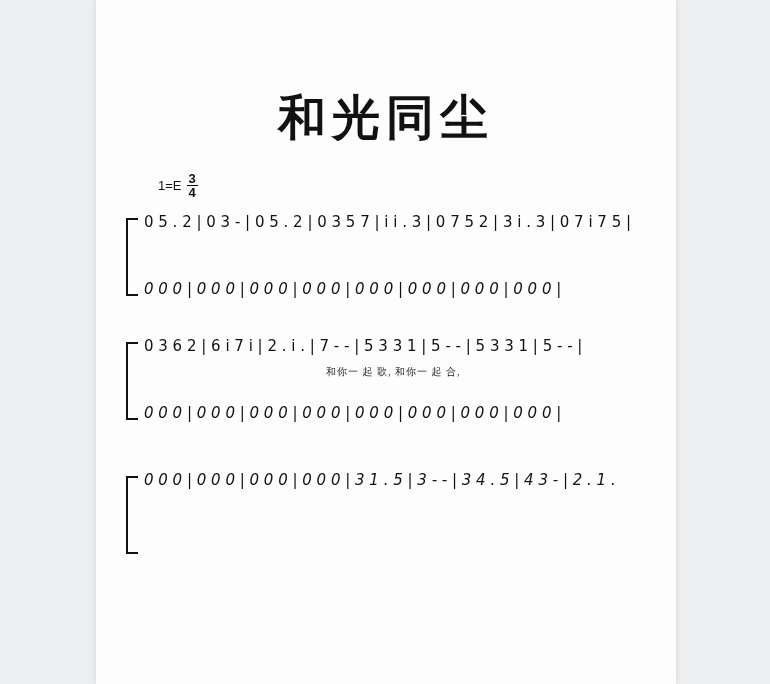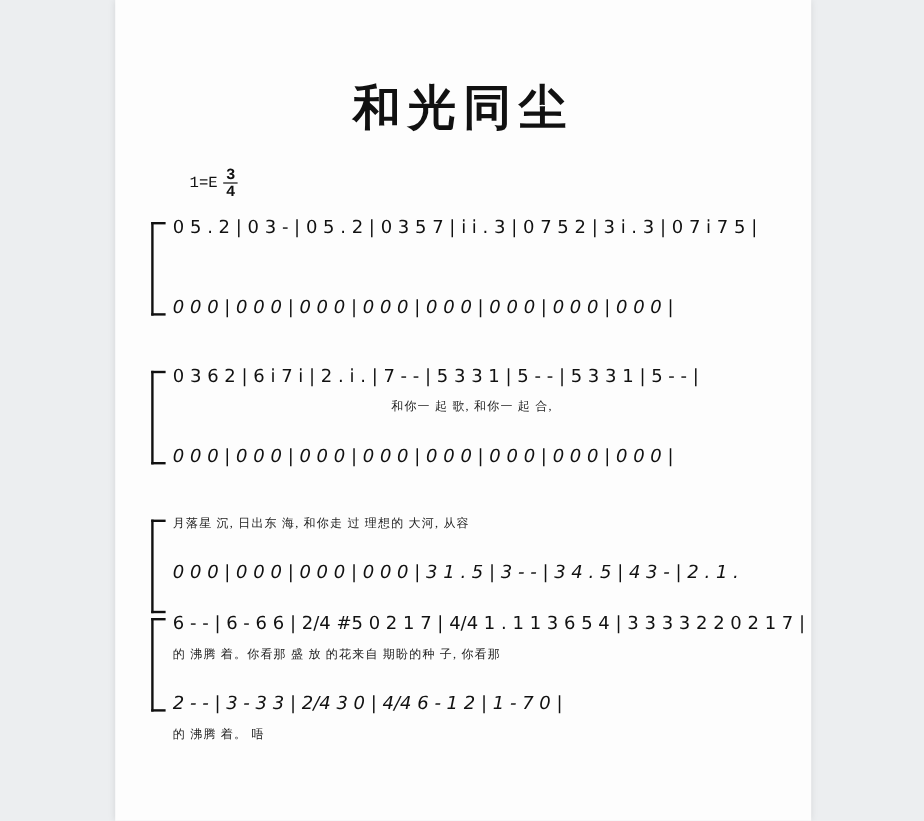--- a/index.html
+++ b/index.html
@@ -19,29 +19,29 @@
     top: 0;
     width: 580px;
     height: 684px;
     background: #fdfdfd;
     box-shadow: 0 0 6px rgba(0,0,0,0.10);
   }
   #title {
     text-align: center;
     font-family: "DejaVu Sans", sans-serif;
     font-weight: 700;
-    font-size: 40px;
+    font-size: 48px;
     letter-spacing: 6px;
     color: #111;
-    margin-top: 62px;
+    margin-top: 86px;
   }
   #keyline {
     margin-top: 22px;
     margin-left: 62px;
-    font-family: Liberation Mono, monospace;
+    font-family: Liberation Sans, sans-serif;
     font-size: 13px;
     color: #111;
     display: flex;
     align-items: center;
     height: 26px;
   }
   #keyline .keytxt { font-size: 13px; }
   #keyline .frac {
     display: inline-block;
     text-align: center;
@@ -118,25 +118,17 @@
   <div class="system">
     <div class="brace"></div>
     <div class="staff upper">0 3 6   2 | 6 i 7 i | 2 . i . | 7 - - | 5 3 3   1 | 5 - - | 5 3 3   1 | 5 - - |</div>
     <div class="lyrics" style="margin-left:200px">和你一 起 歌,    和你一 起 合,</div>
     <div class="staff lower">0 0 0 | 0 0 0 | 0 0 0 | 0 0 0 | 0 0 0 | 0 0 0 | 0 0 0 | 0 0 0 |</div>
     <div class="lyrics"></div>
   </div>
 
   <div class="system">
     <div class="brace"></div>
-    <div class="lyrics">月落星 沉,  日出东 海,  和你走 过   理想的 大河,   从容</div>
     <div class="staff lower">0 0 0 | 0 0 0 | 0 0 0 | 0 0 0 | 3 1 . 5 | 3 - - | 3 4 . 5 | 4 3 - | 2 . 1 .</div>
   </div>
 
-  <div class="system">
-    <div class="brace"></div>
-    <div class="staff upper">6 - - | 6 - 6 6 | 2/4 #5 0 2 1 7 | 4/4 1 .  1 1 3 6 5 4 | 3 3 3 3  2 2 0 2 1 7 |</div>
-    <div class="lyrics">的    沸腾    着。你看那     盛  放  的花来自  期盼的种 子,  你看那</div>
-    <div class="staff lower">2 - - | 3 - 3 3 | 2/4 3 0 | 4/4 6  -  1 2 | 1  -  7 0 |</div>
-    <div class="lyrics">的    沸腾    着。                      唔</div>
-  </div>
 
 </div>
 
 </body></html>

